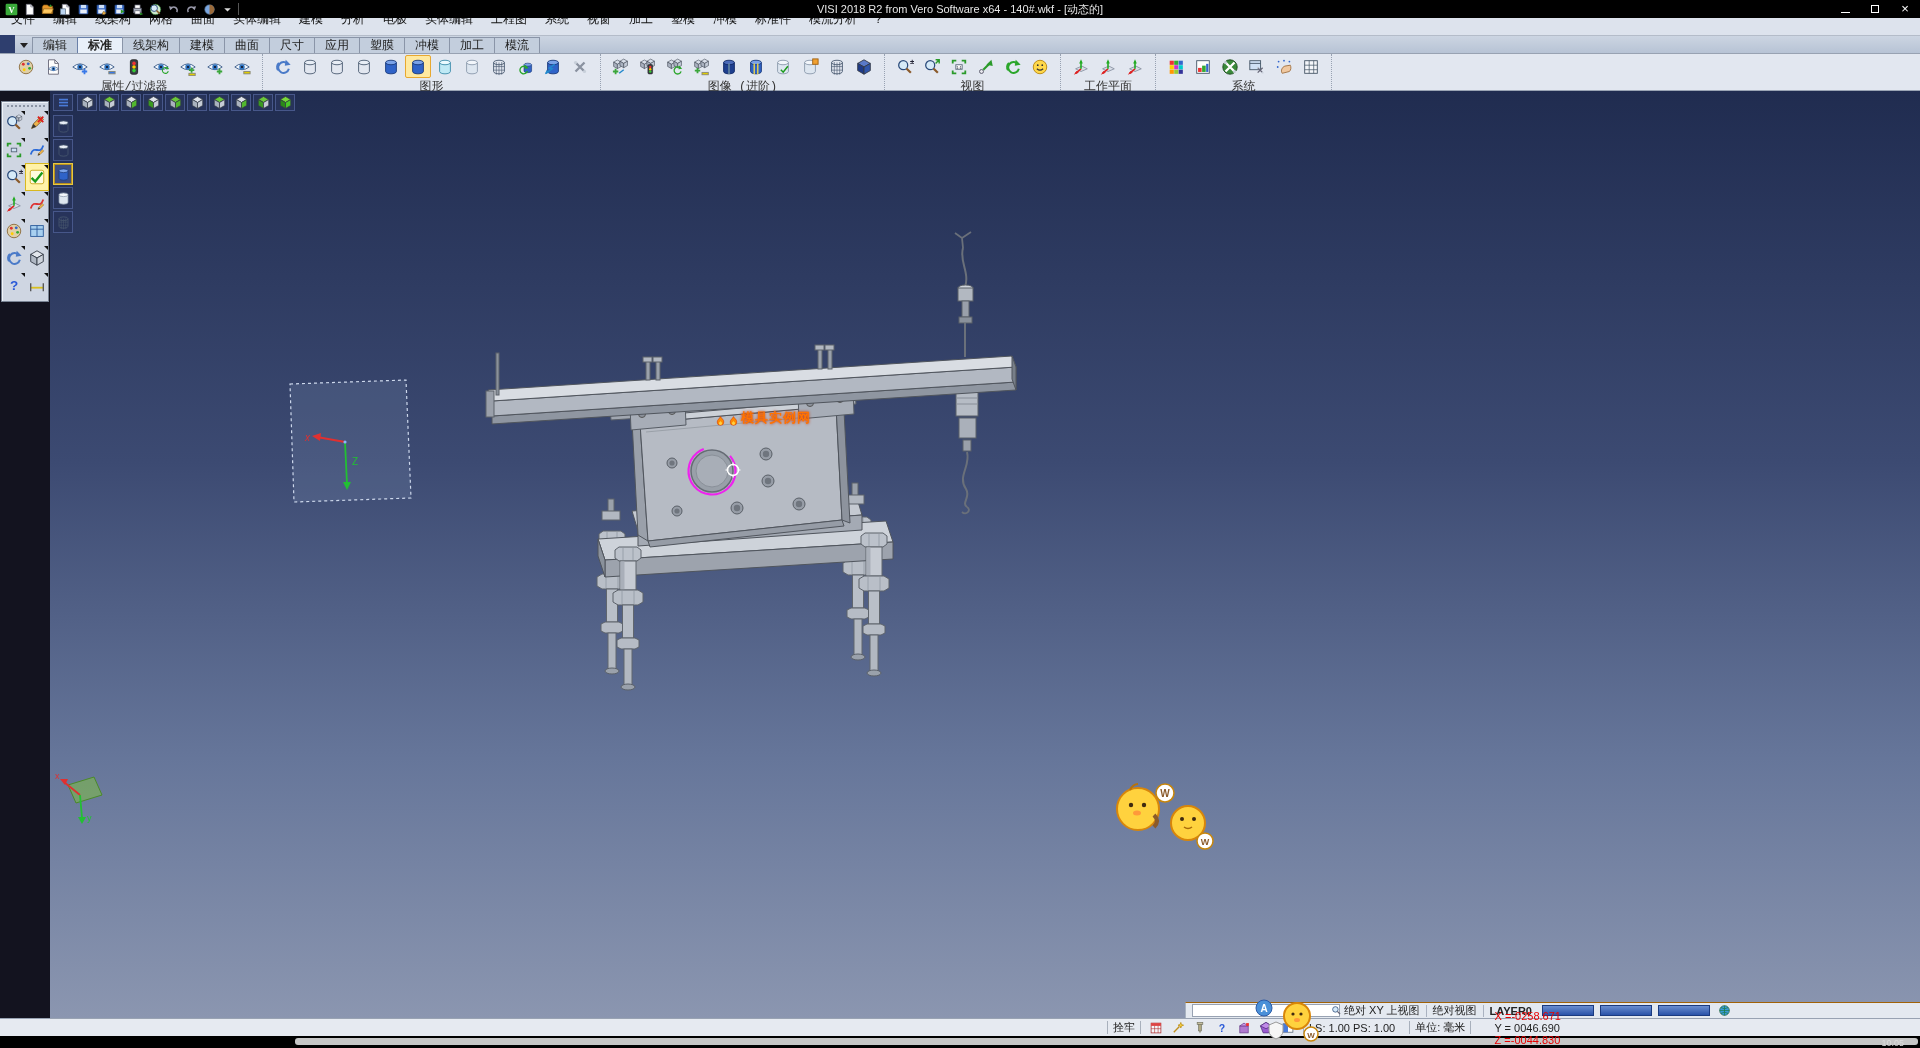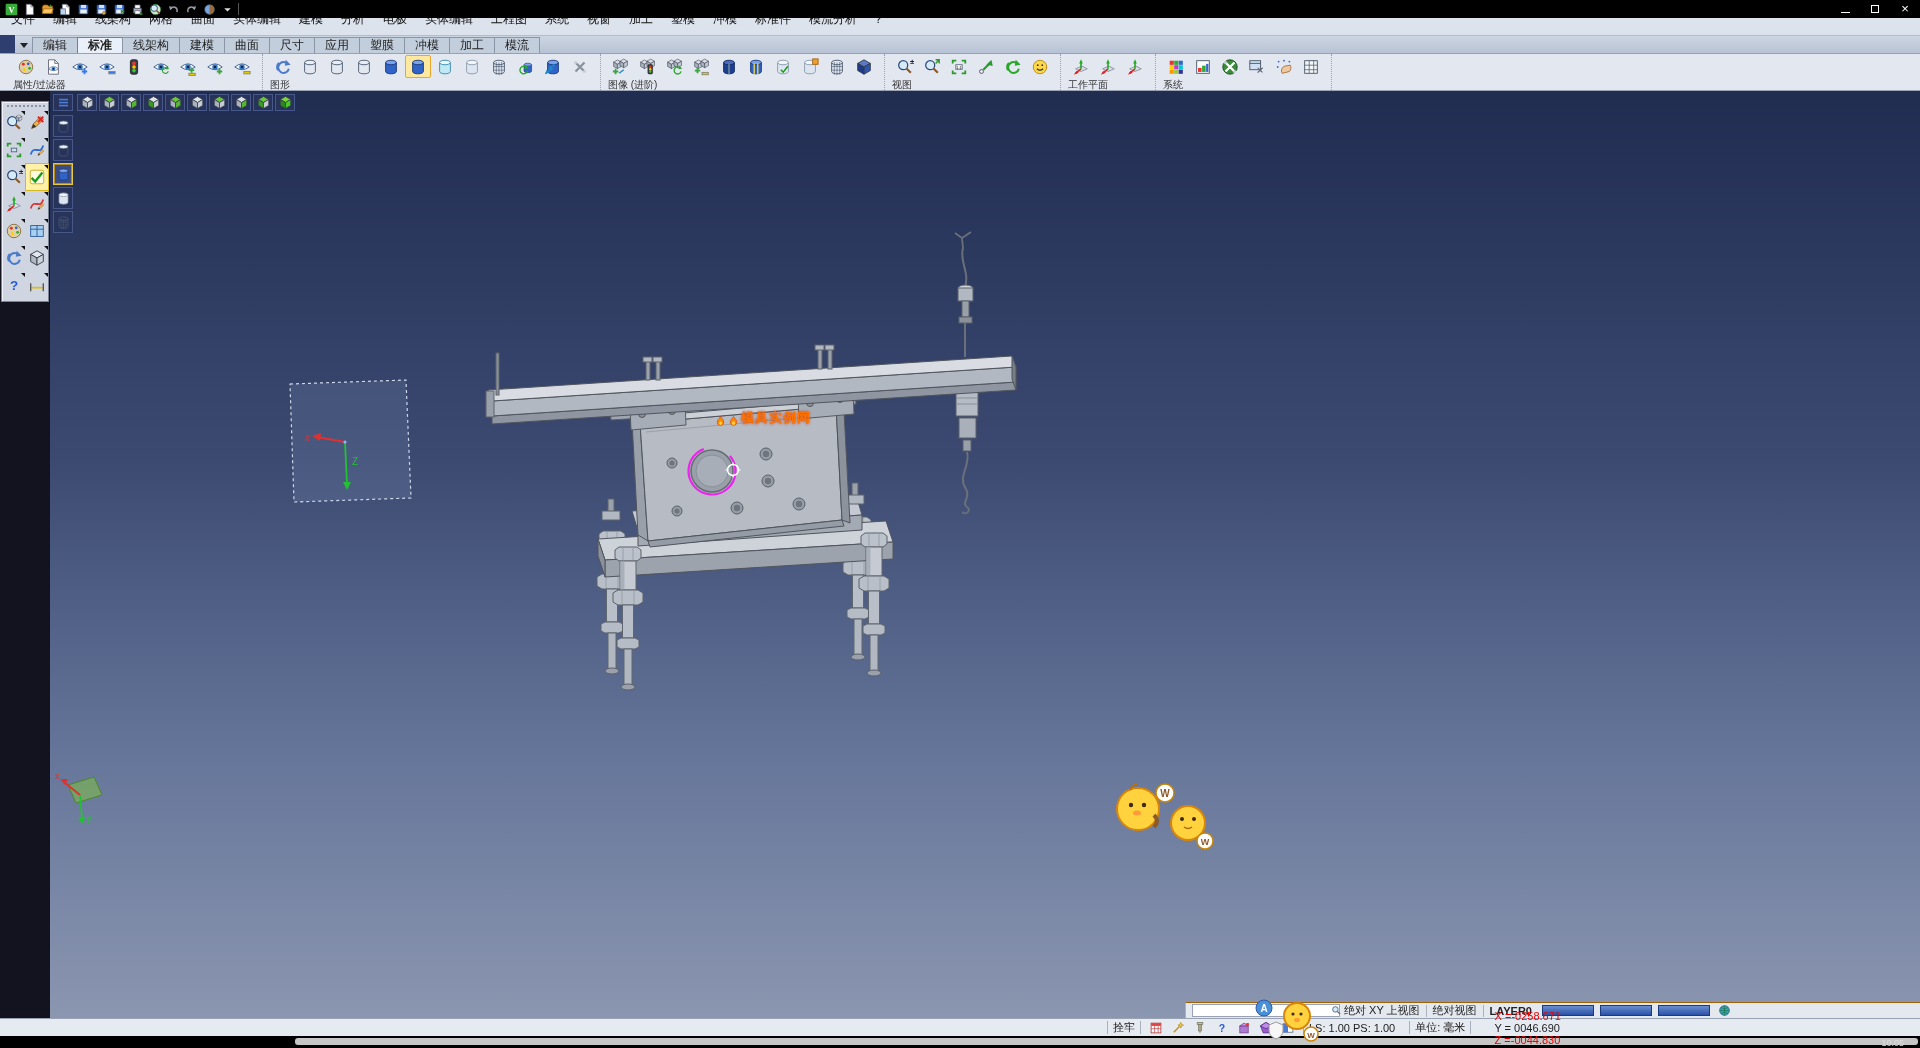--- a/index.html
+++ b/index.html
@@ -31,21 +31,21 @@
   .tabdrop i{border-left:4px solid transparent;border-right:4px solid transparent;border-top:5px solid #222;}
   .tab{padding:0 10px;height:16px;line-height:15px;border:1px solid #8a95a8;border-bottom:none;background:#c3cedd;color:#222;margin-left:-1px;}
   .tab.active{background:#e9f0f9;border-color:#6a80a8;font-weight:bold;}
 
   
   .ribbon{height:37px;background:#e2e7f0;border-bottom:1px solid #9aa4b4;display:flex;align-items:stretch;padding-left:6px;}
   .rgroup{display:flex;flex-direction:column;border-right:1px dotted #98a2b2;padding:1px 7px 0 7px;}
   .ricons{display:flex;gap:1px;}
   .tbtn{width:26px;height:23px;display:inline-flex;align-items:center;justify-content:center;border:1px solid transparent;border-radius:2px;}
   .tbtn.hl{background:#ffe9a0;border-color:#e8a830;}
-  .rlabel{font-size:10px;color:#333;padding-top:0;}
+  .rlabel{text-align:center;font-size:12px;color:#333;padding-top:0;font-family:Liberation Mono, monospace;}
 
   
   .main{position:relative;height:927px;display:flex;background:#13131f;}
   .leftrail{width:50px;position:relative;}
   .floatpanel{position:absolute;left:1px;top:10px;width:48px;background:#cfd6e2;border:1px solid #7a8494;box-shadow:inset 1px 1px 0 #f0f4fa;padding:2px 1px 3px;display:grid;grid-template-columns:1fr 1fr;gap:1px;justify-items:center;}
   .grip{grid-column:1/3;height:4px;width:40px;background-image:radial-gradient(#8a93a3 35%,transparent 36%);background-size:4px 4px;margin-bottom:1px;}
   .fp-btn{width:22px;height:26px;position:relative;display:flex;align-items:center;justify-content:center;}
   .fp-btn::after{content:"";position:absolute;top:1px;right:0;border-left:4px solid transparent;border-top:4px solid #111;}
   .fp-btn.hl{background:#fff2a8;outline:1px solid #d8b820;}
 
@@ -181,20 +181,21 @@
           <path d="M10 2.5a7.5 7.5 0 0 1 0 15z" fill="#9a6a3a"></path>
         </svg>
       </span>
       <span class="tbtn">
         <svg class="isvg" viewBox="0 0 20 20">
           <polygon points="5,8 15,8 10,13" fill="#ddd"></polygon>
         </svg>
       </span>
     </div>
   <span class="qat-sep"></span>
+  <div class="wtitle">VISI 2018 R2 from Vero Software x64 - 140#.wkf - [动态的]</div>
   <div class="wincontrols">
     <span class="wc">
         <i class="g-min"></i>
       </span>
     <span class="wc">
         <i class="g-max"></i>
       </span>
     <span class="wc g-close">×</span>
   </div>
 </div>

